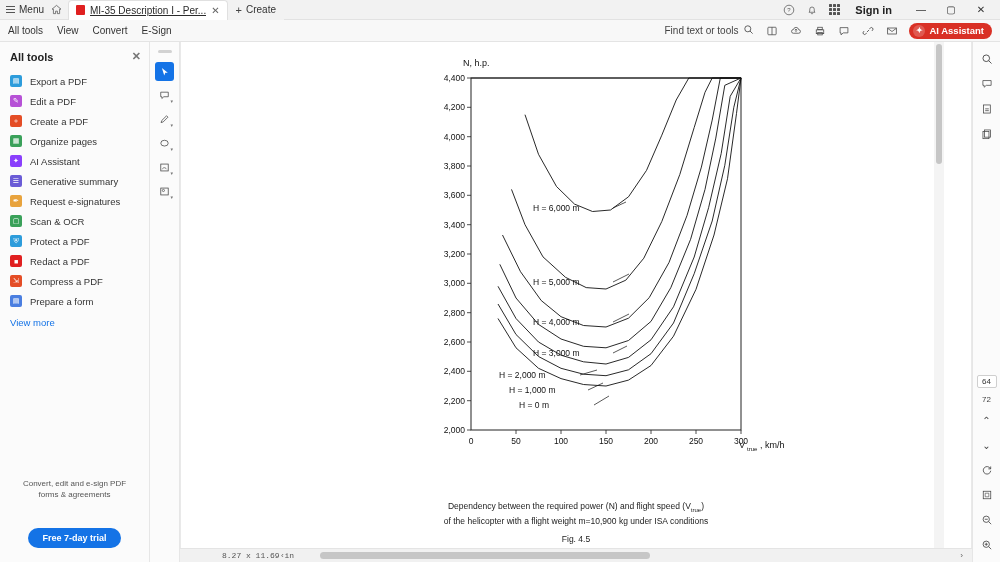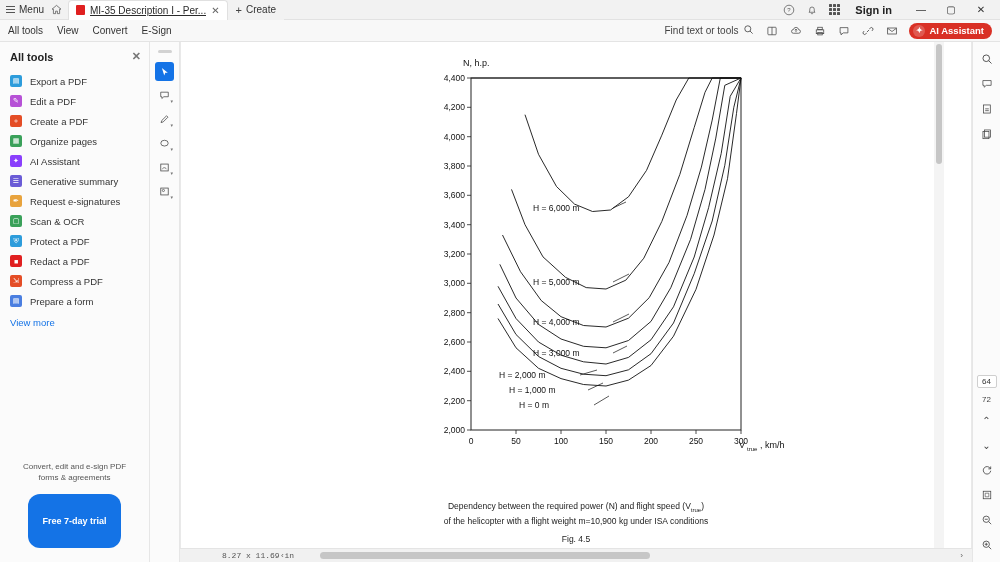--- a/index.html
+++ b/index.html
@@ -77,24 +77,24 @@
   }
   .lp-close { color: #777; font-size: 11px; }
   .lp-list { padding: 2px 0 0 0; overflow: hidden; }
   .lp-item { display: flex; align-items: center; gap: 8px; padding: 4px 10px; font-size: 9.5px; color: #333; }
   .lp-ico {
     width: 12px; height: 12px; border-radius: 2px; display: inline-flex;
     align-items: center; justify-content: center; font-size: 7px; color: #fff; flex: none;
   }
   .viewmore { font-size: 9.5px; color: #1473e6; padding: 6px 10px; }
   .lp-foot { margin-top: auto; padding: 10px 12px 14px; text-align: center; }
-  .lp-foot p { font-size: 8px; color: #555; line-height: 1.35; margin: 0 0 10px; }
+  .lp-foot p { font-size: 8px; color: #555; line-height: 1.35; margin: 0 0 26px; }
   .trial-btn {
     display: inline-block; background: #1473e6; color: #fff; border-radius: 12px;
-    font-size: 9px; font-weight: bold; padding: 22px 14px;
+    font-size: 9px; font-weight: bold; padding: 5px 14px;
   }
 
   
   .toolstrip {
     width: 30px; background: #fbfbfb; border-right: 1px solid #e6e6e6;
     padding-top: 8px; display: flex; flex-direction: column; align-items: center; gap: 5px;
   }
   .grip { width: 14px; height: 3px; border-radius: 2px; background: #d2d2d2; margin-bottom: 4px; }
   .ts-btn {
     width: 19px; height: 19px; border-radius: 3px; display: flex; align-items: center;

